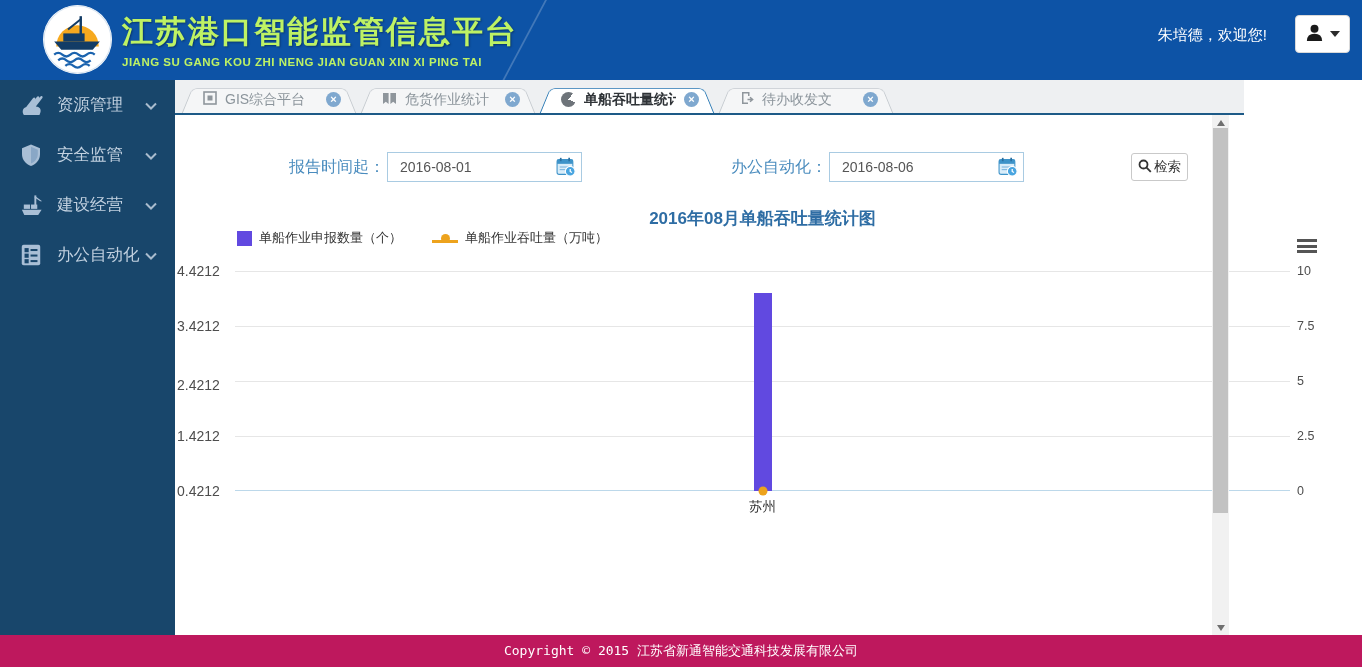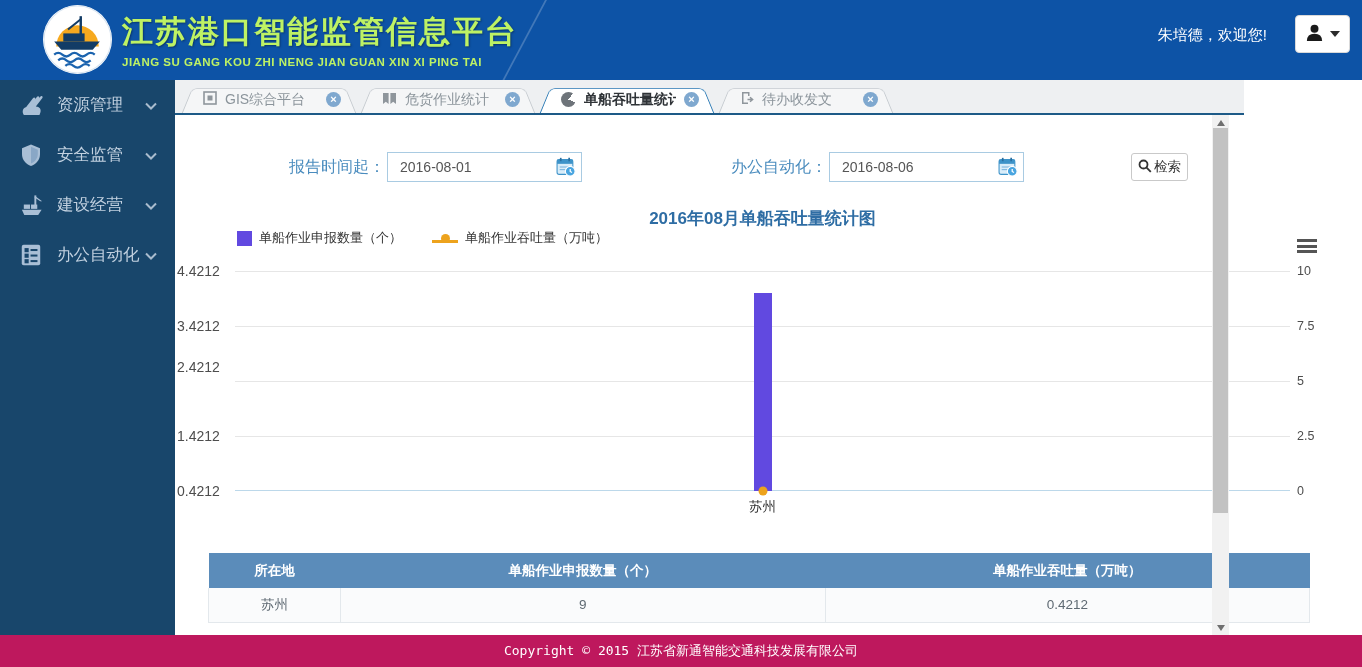--- a/index.html
+++ b/index.html
@@ -328,51 +328,35 @@
 
       <div class="plot">
         <div class="gridline" style="top:0"></div>
         <div class="gridline" style="top:55px"></div>
         <div class="gridline" style="top:110px"></div>
         <div class="gridline" style="top:165px"></div>
         <div class="axis-bottom"></div>
 
         <span class="tick-l" style="top:0">4.4212</span>
         <span class="tick-l" style="top:55px">3.4212</span>
-        <span class="tick-l" style="top:96px">2.4212</span>
+        <span class="tick-l" style="top:114px">2.4212</span>
         <span class="tick-l" style="top:165px">1.4212</span>
         <span class="tick-l" style="top:220px">0.4212</span>
 
         <span class="tick-r" style="top:0">10</span>
         <span class="tick-r" style="top:55px">7.5</span>
         <span class="tick-r" style="top:110px">5</span>
         <span class="tick-r" style="top:165px">2.5</span>
         <span class="tick-r" style="top:220px">0</span>
 
         <div class="bar" style="height: 90%; background: rgb(97, 73, 224);"></div>
         <div class="line-dot" style="bottom: 0%; background: rgb(237, 163, 29);"></div>
         <div class="x-cat">苏州</div>
       </div>
 
-      <table class="dtable">
-        <thead>
-          <tr>
-            <th>所在地</th>
-            <th>单船作业申报数量（个）</th>
-            <th>单船作业吞吐量（万吨）</th>
-          </tr>
-        </thead>
-        <tbody>
-          <tr>
-            <td>苏州</td>
-            <td>9</td>
-            <td>0.4212</td>
-          </tr>
-        </tbody>
-      </table>
     </div>
 
     <div class="scrollbar">
       <div class="sb-up">
           <span class="tri-up"></span>
         </div>
       <div class="sb-thumb"></div>
       <div class="sb-down">
           <span class="tri-down"></span>
         </div>

